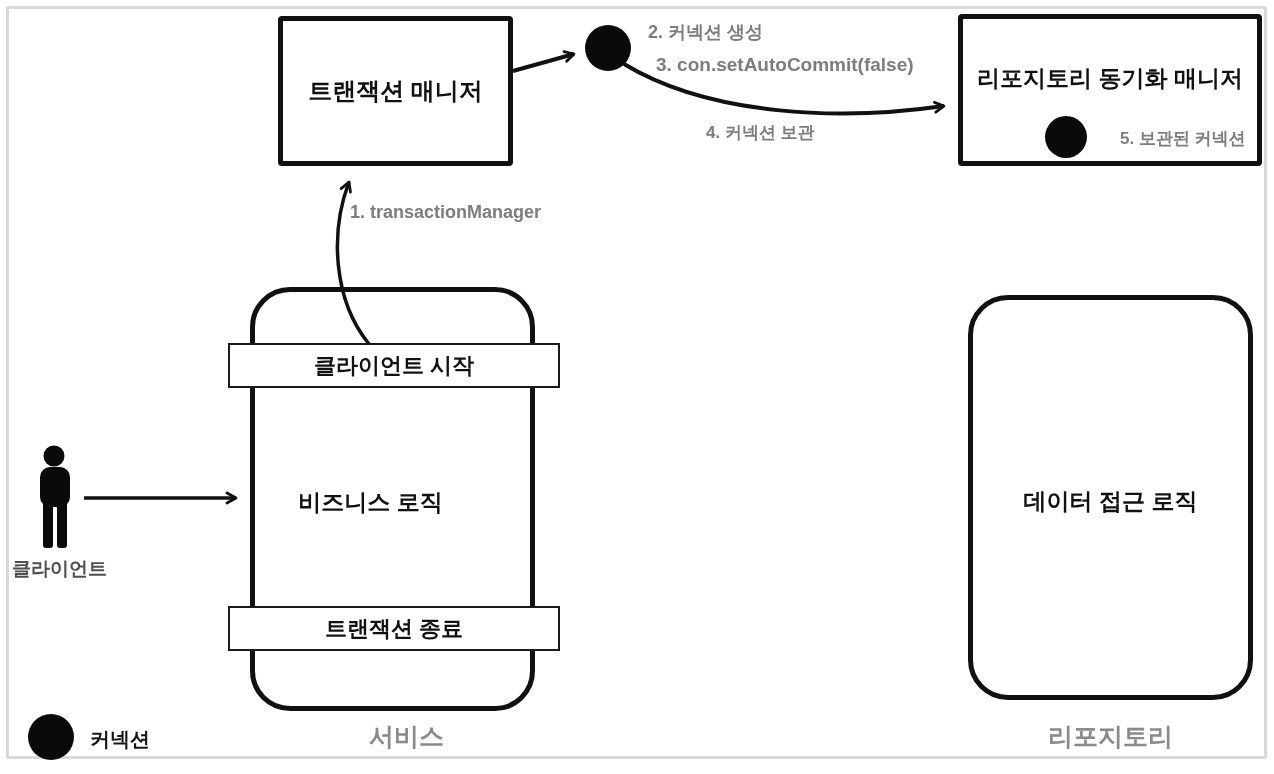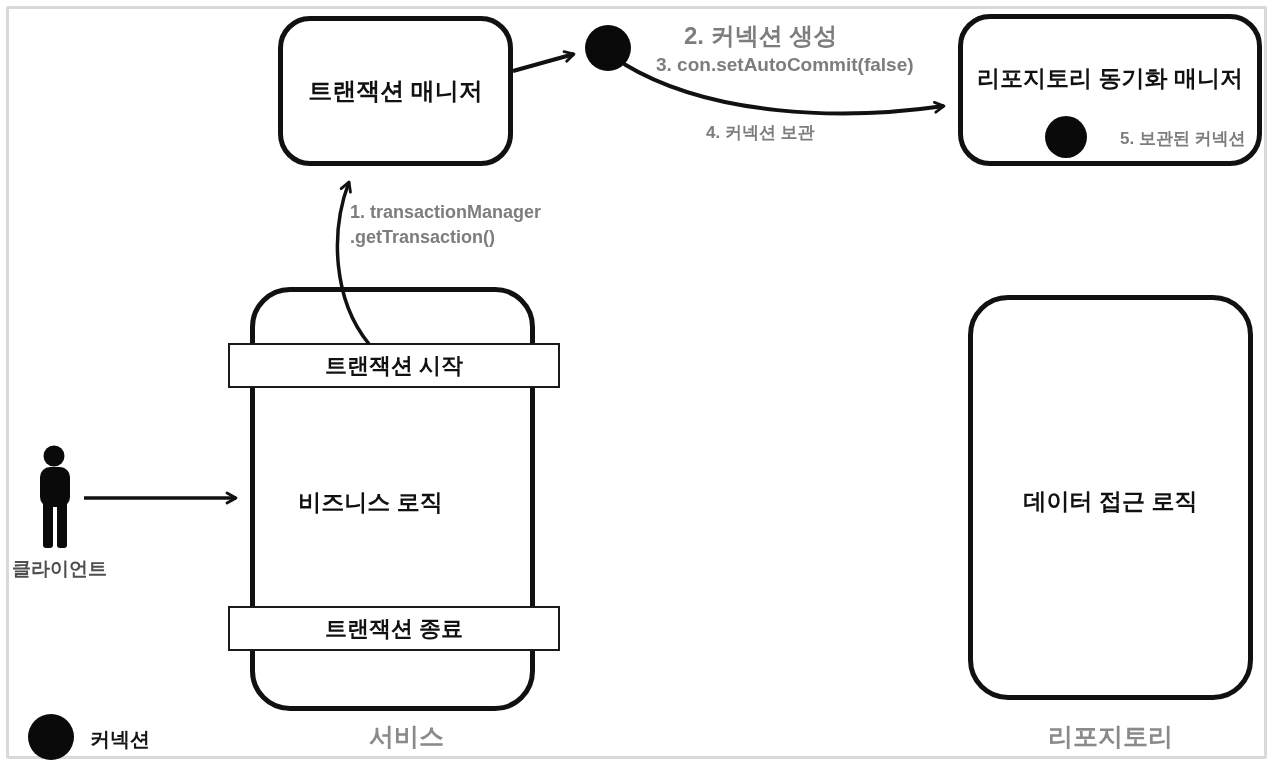--- a/index.html
+++ b/index.html
@@ -7,21 +7,21 @@
     position:relative; width:1274px; height:774px; background:#ffffff;
     font-family:"Liberation Sans","DejaVu Sans",sans-serif; overflow:hidden;
   }
   .frame {
     position:absolute; left:6px; top:6px; width:1261px; height:753px;
     box-sizing:border-box; border:3px solid #d9d9d9; border-radius:2px;
     background:#ffffff; z-index:0;
   }
   .box {
     position:absolute; box-sizing:border-box; background:#ffffff;
-    border:5px solid #111111; border-radius:32px;
+    border:5px solid #111111; border-radius:4px;
     display:flex; align-items:center; justify-content:center; text-align:center;
     font-weight:bold; color:#111111; z-index:1;
   }
   .box-tm   { left:278px; top:16px;  width:235px; height:150px; font-size:24px; }
   .box-sync { left:958px; top:14px;  width:304px; height:152px; font-size:23px; }
   .box-sync .sync-label { position:relative; top:-12px; }
   .box-service { left:250px; top:287px; width:285px; height:424px; border-radius:40px; }
   .box-repo    { left:968px; top:295px; width:285px; height:405px; border-radius:40px; }
   .bar {
     position:absolute; left:228px; width:332px; height:45px; box-sizing:border-box;
@@ -40,21 +40,21 @@
   .caption {
     position:absolute; text-align:center; font-weight:bold; font-size:25px;
     color:#8a8a8a; z-index:2;
   }
   .caption-service { left:264px; top:720px; width:285px; }
   .caption-repo    { left:968px; top:720px; width:285px;font-family:Liberation Serif, serif; }
   .step {
     position:absolute; font-weight:bold; color:#7d7d7d; white-space:nowrap; z-index:2;
   }
   .step-1 { left:350px; top:200px; width:235px; text-align:left; font-size:18px; line-height:25px; }
-  .step-2 { left:684px; top:20px;  font-size:24px; }
+  .step-2 { left:648px; top:20px;  font-size:18px; }
   .step-3 { left:656px; top:54px;  font-size:19px; }
   .step-4 { left:706px; top:121px; font-size:17px;text-align:right; }
   .step-5 { left:1120px; top:127px; font-size:17px; }
   .client-label {
     position:absolute; left:12px; top:556px; font-size:19px; font-weight:bold;
     color:#4f4f4f; z-index:2; white-space:nowrap;
   }
   .legend-label {
     position:absolute; left:90px; top:726px; font-size:20px; font-weight:bold;
     color:#151515; z-index:2; white-space:nowrap;
@@ -75,32 +75,31 @@
     <span>트랜잭션 매니저</span>
   </div>
 
   <div class="box box-sync">
     <span class="sync-label">리포지토리 동기화 매니저</span>
   </div>
 
   <div class="box box-service"></div>
   <div class="box box-repo"></div>
 
-  <div class="bar bar-start">트랜잭션 시작</div>
+  <div class="bar bar-start">클라이언트 시작</div>
   <div class="bar bar-end">트랜잭션 종료</div>
 
   <div class="inner-text biz">비즈니스 로직</div>
   <div class="inner-text dal">데이터 접근 로직</div>
 
   <div class="caption caption-service">서비스</div>
   <div class="caption caption-repo">리포지토리</div>
 
   <div class="step step-1">
     <div>1. transactionManager</div>
-    <div>.getTransaction()</div>
   </div>
   <div class="step step-2">2. 커넥션 생성</div>
   <div class="step step-3">3. con.setAutoCommit(false)</div>
   <div class="step step-4">4. 커넥션 보관</div>
   <div class="step step-5">5. 보관된 커넥션</div>
 
   <div class="client-label">클라이언트</div>
   <div class="legend-label">커넥션</div>
 
   <svg class="overlay" viewBox="0 0 1274 774" xmlns="http://www.w3.org/2000/svg">

